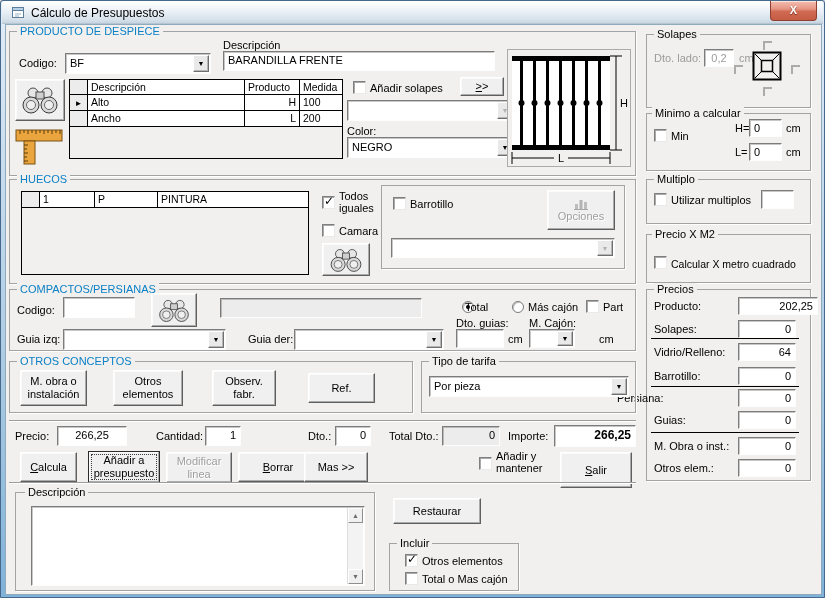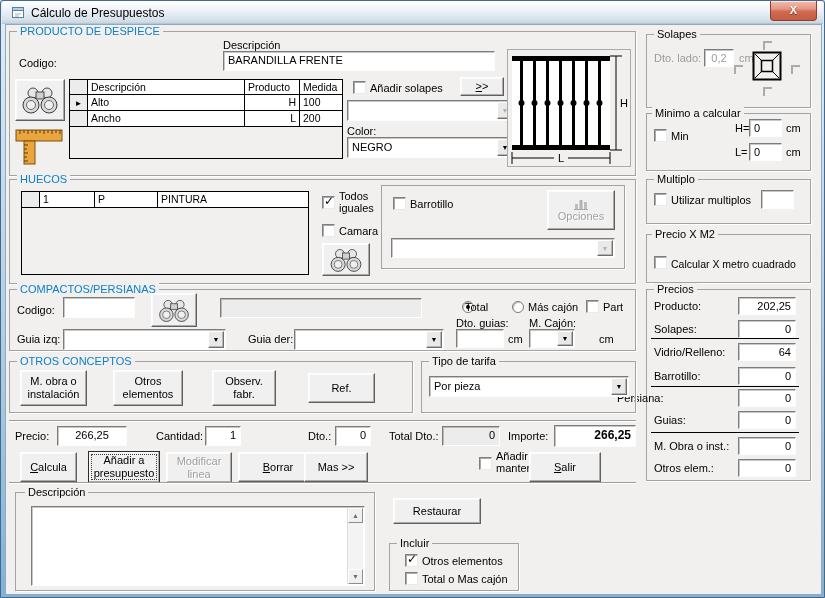--- a/index.html
+++ b/index.html
@@ -80,20 +80,26 @@
     </svg>
     <div class="a title">Cálculo de Presupuestos</div>
   </div>
   <div class="a closebtn">X</div>
   <div class="a client"></div>
 
   <div class="a grp" style="left:8px;top:30px;width:627px;height:145px"></div>
   <div class="a glbl blue" style="left:16px;top:24px">PRODUCTO DE DESPIECE</div>
 
   <div class="a lbl" style="left:18px;top:56px">Codigo:</div>
+  <div class="a field" style="left:64px;top:52px;width:146px;height:21px">
+    <span class="cv">BF</span>
+    <span class="cbtn">
+        <span>▼</span>
+      </span>
+  </div>
   <div class="a lbl" style="left:222px;top:38px">Descripción</div>
   <div class="a field" style="left:222px;top:50px;width:272px;height:20px">BARANDILLA FRENTE</div>
 
   <div class="a btn" style="left:14px;top:78px;width:50px;height:42px">
     <svg width="40" height="32" viewBox="0 0 40 32">
       <circle cx="13" cy="9" r="5" fill="#e6e6e6" stroke="#4a4a4a"></circle>
       <circle cx="27" cy="9" r="5" fill="#e6e6e6" stroke="#4a4a4a"></circle>
       <rect x="16" y="8" width="8" height="7" fill="#cfcfcf" stroke="#4a4a4a"></rect>
       <circle cx="11" cy="21" r="8" fill="#d9d9d9" stroke="#3a3a3a"></circle>
       <circle cx="29" cy="21" r="8" fill="#d9d9d9" stroke="#3a3a3a"></circle>
@@ -265,21 +271,21 @@
   <div class="a field" style="left:760px;top:189px;width:33px;height:19px"></div>
 
   <div class="a grp" style="left:645px;top:233px;width:165px;height:49px"></div>
   <div class="a glbl" style="left:651px;top:227px">Precio X M2</div>
   <div class="a cb" style="left:653px;top:255px"></div>
   <div class="a lbl smalltx" style="left:670px;top:257px">Calcular X metro cuadrado</div>
 
   <div class="a grp" style="left:645px;top:288px;width:165px;height:192px"></div>
   <div class="a glbl" style="left:653px;top:282px">Precios</div>
   <div class="a lbl" style="left:653px;top:299px">Producto:</div>
-  <div class="a field rt" style="left:737px;top:296px;width:58px;height:18px">202,25</div>
+  <div class="a field rt" style="left:737px;top:296px;width:80px;height:18px">202,25</div>
   <div class="a lbl" style="left:653px;top:322px">Solapes:</div>
   <div class="a field rt" style="left:737px;top:319px;width:58px;height:18px">0</div>
   <div class="a bsep" style="left:650px;top:337px;width:148px"></div>
   <div class="a lbl" style="left:653px;top:345px">Vidrio/Relleno:</div>
   <div class="a field rt" style="left:737px;top:342px;width:58px;height:18px">64</div>
   <div class="a lbl" style="left:653px;top:369px">Barrotillo:</div>
   <div class="a field rt" style="left:737px;top:366px;width:58px;height:18px">0</div>
   <div class="a bsep" style="left:650px;top:385px;width:148px"></div>
   <div class="a lbl" style="left:616px;top:391px">Persiana:</div>
   <div class="a field rt" style="left:737px;top:388px;width:58px;height:18px">0</div>
@@ -385,21 +391,21 @@
       <span class="t">Modificar linea</span>
     </div>
   <div class="a btn accel" style="left:237px;top:451px;width:80px;height:30px">
       <span class="t">Borrar</span>
     </div>
   <div class="a btn" style="left:303px;top:451px;width:64px;height:30px">
       <span class="t">Mas &gt;&gt;</span>
     </div>
   <div class="a cb" style="left:478px;top:456px"></div>
   <div class="a lbl" style="left:495px;top:449px;width:58px;white-space:normal;line-height:12px">Añadir y mantener</div>
-  <div class="a btn accel" style="left:528px;top:451px;width:72px;height:30px">
+  <div class="a btn accel" style="left:559px;top:451px;width:72px;height:36px">
       <span class="t">Salir</span>
     </div>
 
   <div class="a hsep" style="left:8px;top:481px;width:627px"></div>
   <div class="a grp" style="left:14px;top:491px;width:360px;height:99px"></div>
   <div class="a glbl" style="left:24px;top:485px">Descripción</div>
   <div class="a field" style="left:30px;top:505px;width:334px;height:80px;white-space:normal;padding-right:20px">
     <span class="a sbar">
       <span class="sbtn" style="top:0"><span>▲</span></span>
       <span class="sbtn" style="bottom:0"><span>▼</span></span>

